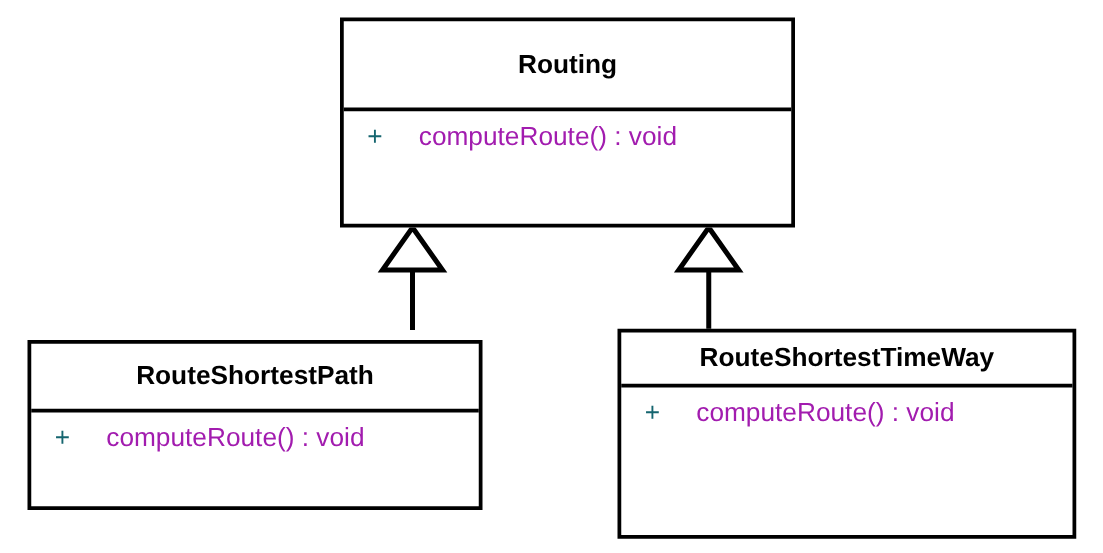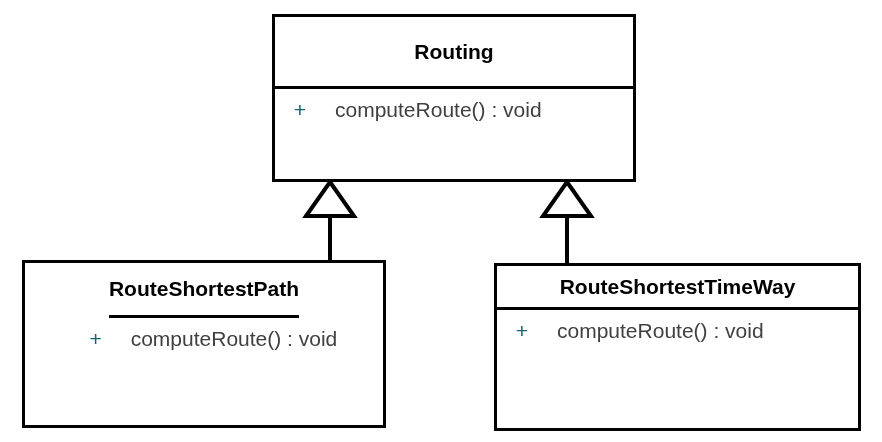--- a/index.html
+++ b/index.html
@@ -50,42 +50,41 @@
     align-items: baseline;
     color: #15656f;
     white-space: nowrap;
   }
   .member-visibility {
     display: inline-block;
     text-align: center;
     color: #15656f;
   }
   .member-signature {
-    color: #404040;
+    color: #a21caf;
   }
   
   #class-routing {
     left: 272px;
     top: 14px;
     width: 364px;
     height: 168px;
   }
   #class-routing .class-title-row { height: 72px; }
   #class-routing .class-title { font-size: 21px; }
   #class-routing .member-row { font-size: 21px; padding-left: 14px; }
   #class-routing .member-visibility { width: 22px; }
   #class-routing .member-signature { margin-left: 24px; }
 
   
   #class-route-shortest-path {
     left: 22px;
-    top: 260px;
+    top: 272px;
     width: 364px;
-    height: 168px;
-    align-items: center;
+    height: 136px;
   }
   #class-route-shortest-path .class-title-row { height: 55px; }
   #class-route-shortest-path .class-title { font-size: 21px; }
   #class-route-shortest-path .member-row { font-size: 21px; padding-left: 14px; }
   #class-route-shortest-path .member-visibility { width: 22px; }
   #class-route-shortest-path .member-signature { margin-left: 24px; }
 
   
   #class-route-shortest-time-way {
     left: 494px;

